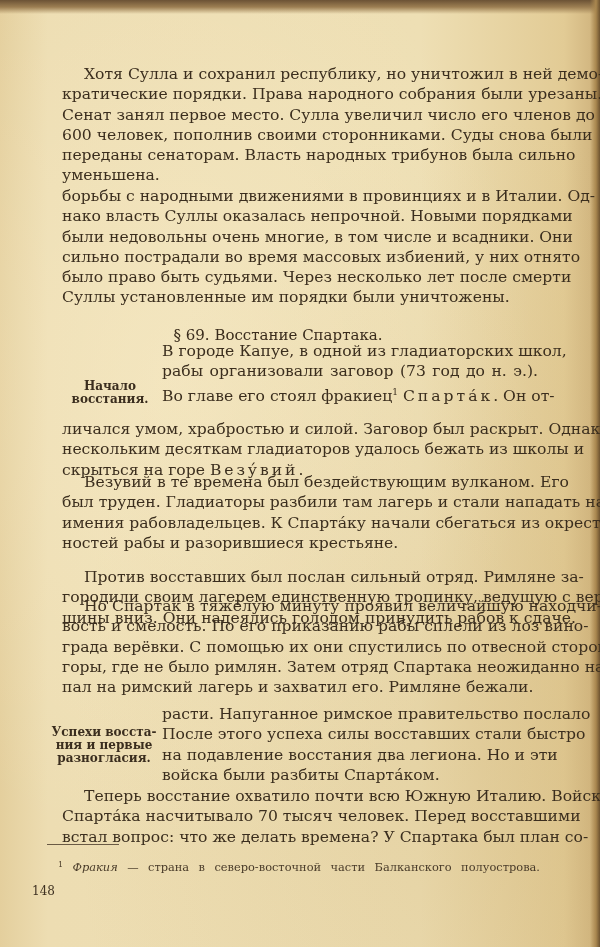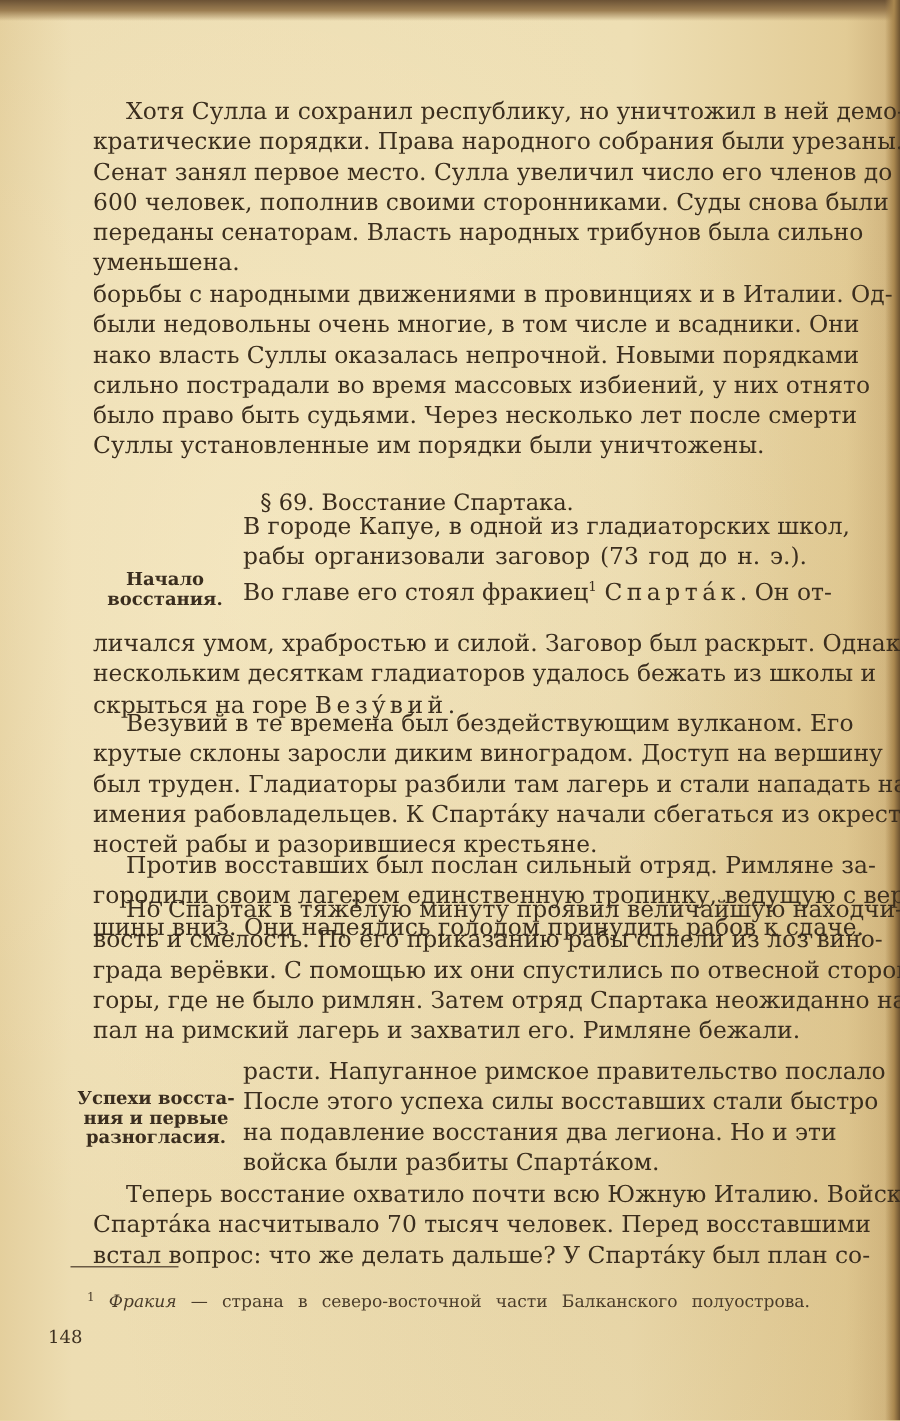--- a/index.html
+++ b/index.html
@@ -69,22 +69,22 @@
     <span class="line indent">Хотя Сулла и сохранил республику, но уничтожил в ней демо-</span>
     <span class="line">кратические порядки. Права народного собрания были урезаны.</span>
     <span class="line">Сенат занял первое место. Сулла увеличил число его членов до</span>
     <span class="line">600 человек, пополнив своими сторонниками. Суды снова были</span>
     <span class="line">переданы сенаторам. Власть народных трибунов была сильно</span>
     <span class="line last">уменьшена.</span>
   </div>
 
   <div class="text-block" style="top:186px;">
     <span class="line">борьбы с народными движениями в провинциях и в Италии. Од-</span>
+    <span class="line">нако власть Суллы оказалась непрочной. Новыми порядками</span>
     <span class="line">были недовольны очень многие, в том числе и всадники. Они</span>
-    <span class="line">нако власть Суллы оказалась непрочной. Новыми порядками</span>
     <span class="line">сильно пострадали во время массовых избиений, у них отнято</span>
     <span class="line">было право быть судьями. Через несколько лет после смерти</span>
     <span class="line last">Суллы установленные им порядки были уничтожены.</span>
   </div>
 
   <div class="heading">§ 69. Восстание Спартака.</div>
 
   <div class="margin-note" style="left:62px; top:380px; width:96px;">
     <div>Начало</div>
     <div>восстания.</div>
@@ -96,21 +96,20 @@
     <span class="line"><span>Во главе его стоял фракиец</span><sup class="fn">1</sup> <span class="spaced">Спартáк</span><span>. Он от-</span></span>
   </div>
   <div class="text-block" style="top:419px;">
     <span class="line">личался умом, храбростью и силой. Заговор был раскрыт. Однако</span>
     <span class="line">нескольким десяткам гладиаторов удалось бежать из школы и</span>
     <span class="line last"><span>скрыться на горе</span> <span class="spaced">Везýвий</span><span>.</span></span>
   </div>
 
   <div class="text-block" style="top:472px;">
     <span class="line indent">Везувий в те времена был бездействующим вулканом. Его</span>
-    <span class="line">крутые склоны заросли диким виноградом. Доступ на вершину</span>
     <span class="line">был труден. Гладиаторы разбили там лагерь и стали нападать на</span>
     <span class="line">имения рабовладельцев. К Спартáку начали сбегаться из окрест-</span>
     <span class="line last">ностей рабы и разорившиеся крестьяне.</span>
   </div>
 
   <div class="text-block" style="top:567px;">
     <span class="line indent">Против восставших был послан сильный отряд. Римляне за-</span>
     <span class="line">городили своим лагерем единственную тропинку, ведущую с вер-</span>
     <span class="line last">шины вниз. Они надеялись голодом принудить рабов к сдаче.</span>
   </div>
@@ -132,20 +131,20 @@
   <div class="text-block" style="top:704px; left:162px; width:376px;">
     <span class="line">расти. Напуганное римское правительство послало</span>
     <span class="line">После этого успеха силы восставших стали быстро</span>
     <span class="line">на подавление восстания два легиона. Но и эти</span>
     <span class="line last">войска были разбиты Спартáком.</span>
   </div>
 
   <div class="text-block" style="top:786px;">
     <span class="line indent">Теперь восстание охватило почти всю Южную Италию. Войско</span>
     <span class="line">Спартáка насчитывало 70 тысяч человек. Перед восставшими</span>
-    <span class="line">встал вопрос: что же делать дальше? У Спартáку был план со-</span>
+    <span class="line">встал вопрос: что же делать времена? У Спартака был план со-</span>
   </div>
 
   <div class="footnote-rule"></div>
   <div class="footnote"><sup>1</sup> <em>Фракия</em><span> — страна в северо-восточной части Балканского полуострова.</span></div>
 
   <div class="page-number">148</div>
 </div>
 
 </body></html>

